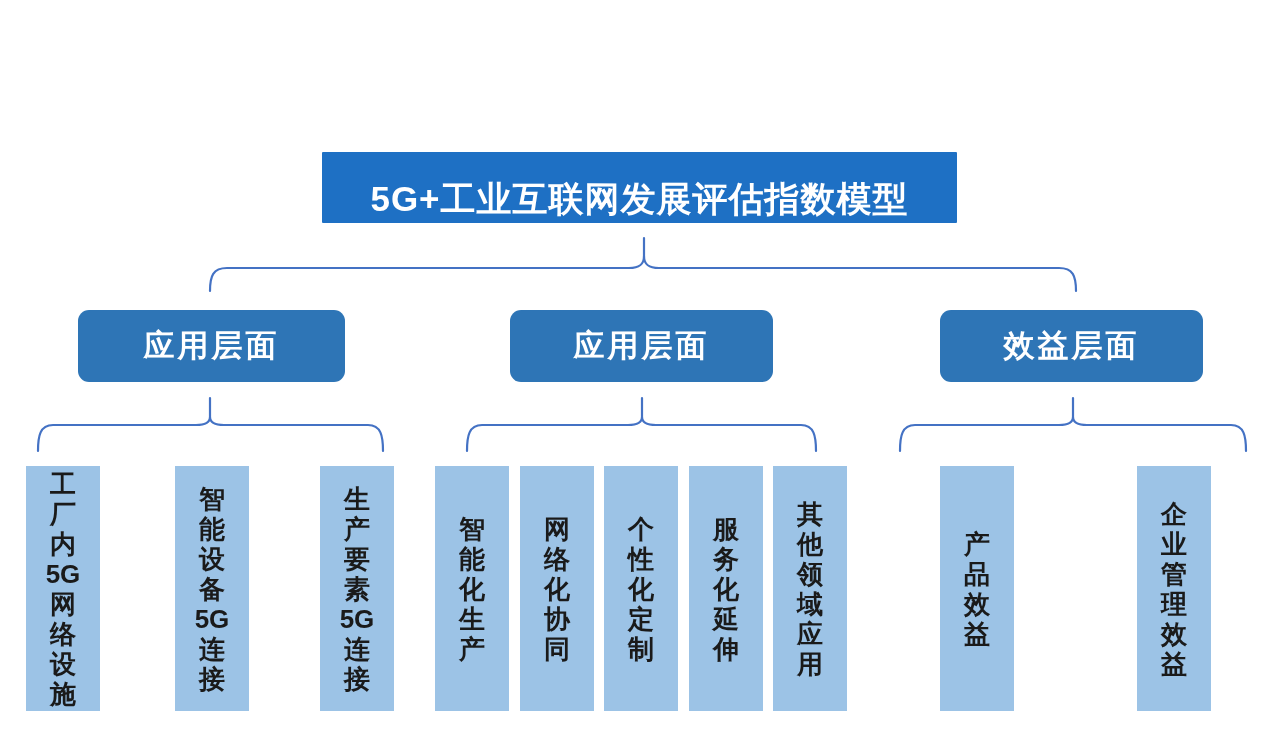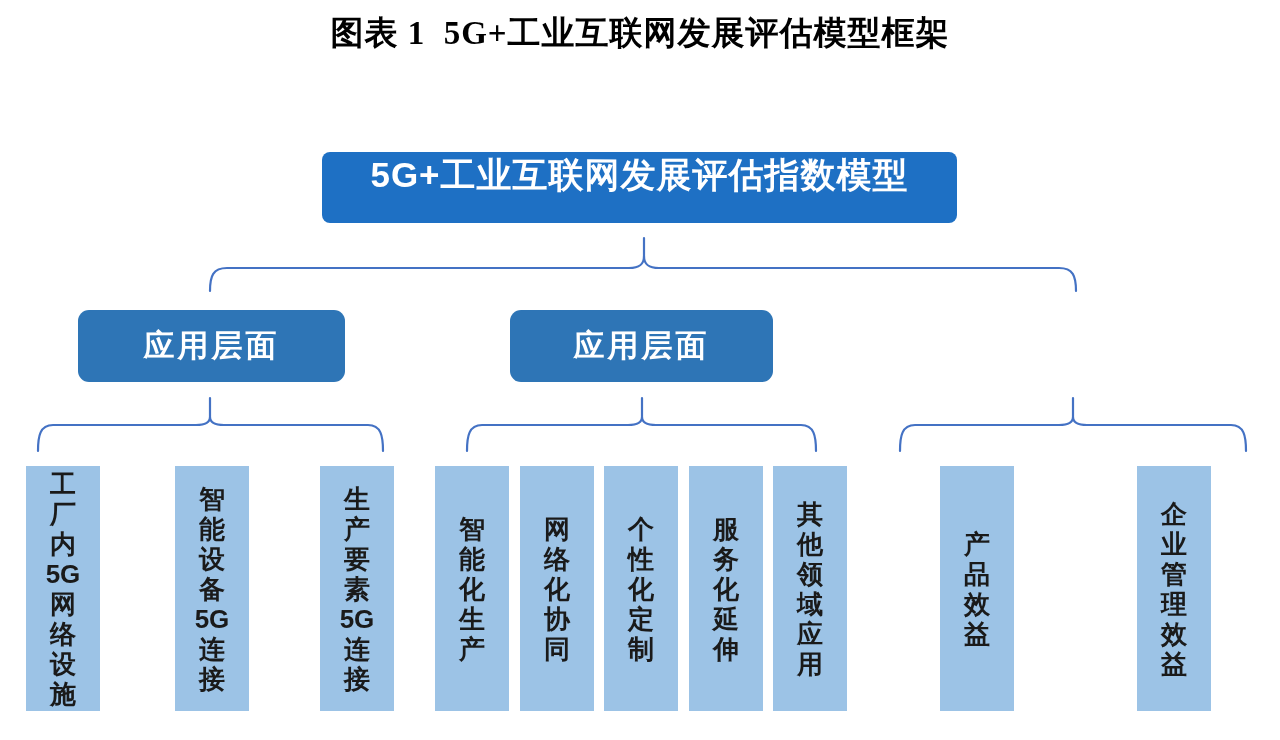--- a/index.html
+++ b/index.html
@@ -17,22 +17,22 @@
     font-family:"Liberation Sans","DejaVu Sans",sans-serif;overflow:hidden;
   }
   .figure-title{
     position:absolute;top:12px;left:0;width:1280px;text-align:center;
     font-family:"Liberation Serif","DejaVu Serif",serif;
     font-weight:700;font-size:33px;line-height:42px;color:var(--title-text);
     white-space:pre;letter-spacing:1px;
   }
   .root-box{
     position:absolute;left:322px;top:152px;width:635px;height:71px;
-    background:var(--root-box);border-radius:8px;
-    display:flex;align-items:flex-start;justify-content:center;
+    background:var(--root-box);border-radius:1px;
+    display:flex;align-items:flex-end;justify-content:center;
     color:var(--box-text);font-weight:700;font-size:35px;letter-spacing:1px;
   }
   .connectors{position:absolute;left:0;top:0;width:1280px;height:740px;pointer-events:none;}
   .connectors path{stroke:var(--connector);fill:none;stroke-width:2.2;stroke-linecap:round;}
   .group-box{
     position:absolute;top:310px;height:72px;
     background:var(--level-box);border-radius:11px;
     display:flex;align-items:center;justify-content:center;
     color:var(--box-text);font-weight:700;font-size:31px;letter-spacing:3px;
   }
@@ -46,21 +46,20 @@
     color:var(--leaf-text);font-weight:600;font-size:26px;line-height:30px;
     text-align:center;
   }
   .leaf-box div{white-space:nowrap;}
 </style>
 </head>
 <body>
 
 <div class="stage">
 
-  <div class="figure-title">图表 1  5G+工业互联网发展评估模型框架</div>
 
   <div class="root-box">
     <span>5G+工业互联网发展评估指数模型</span>
   </div>
 
   <svg class="connectors" viewBox="0 0 1280 740" xmlns="http://www.w3.org/2000/svg">
     <g>
       <path d="M644,238 L644,256"></path>
       <path d="M210,291 C210,276 213,268 227,268 L629,268 C639,268 644,265 644,256 C644,265 649,268 659,268 L1059,268 C1073,268 1076,276 1076,291"></path>
     </g>
@@ -76,20 +75,23 @@
       <path d="M1073,398 L1073,417"></path>
       <path d="M900,451 C900,436 902,425 915,425 L1059,425 C1067,425 1073,423 1073,417 C1073,423 1079,425 1087,425 L1231,425 C1244,425 1246,436 1246,451"></path>
     </g>
   </svg>
 
   <div class="group-box g1">
     <span>应用层面</span>
   </div>
   <div class="group-box g2">
     <span>应用层面</span>
+  </div>
+  <div class="group-box g3">
+    <span>效益层面</span>
   </div>
 
   <div class="leaf-box" style="left:26px">
       <div>工</div>
       <div>厂</div>
       <div>内</div>
       <div>5G</div>
       <div>网</div>
       <div>络</div>
       <div>设</div>

